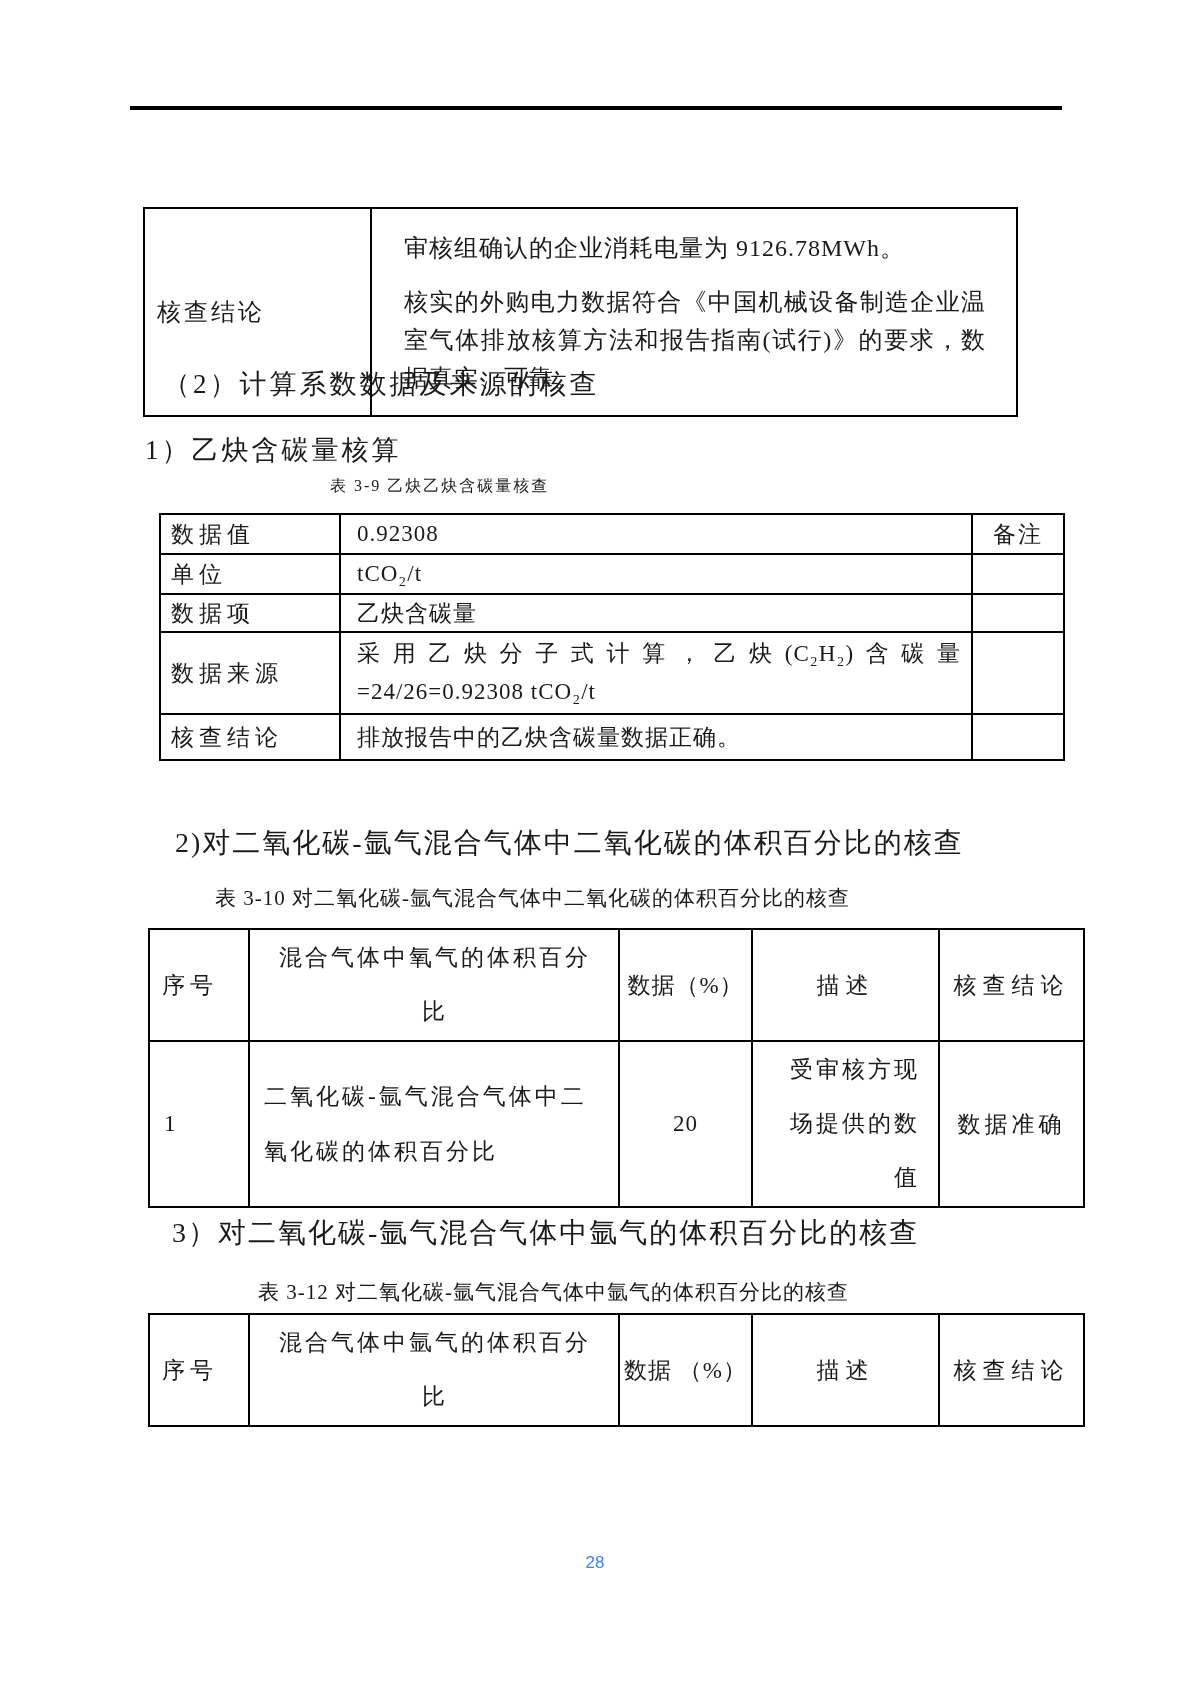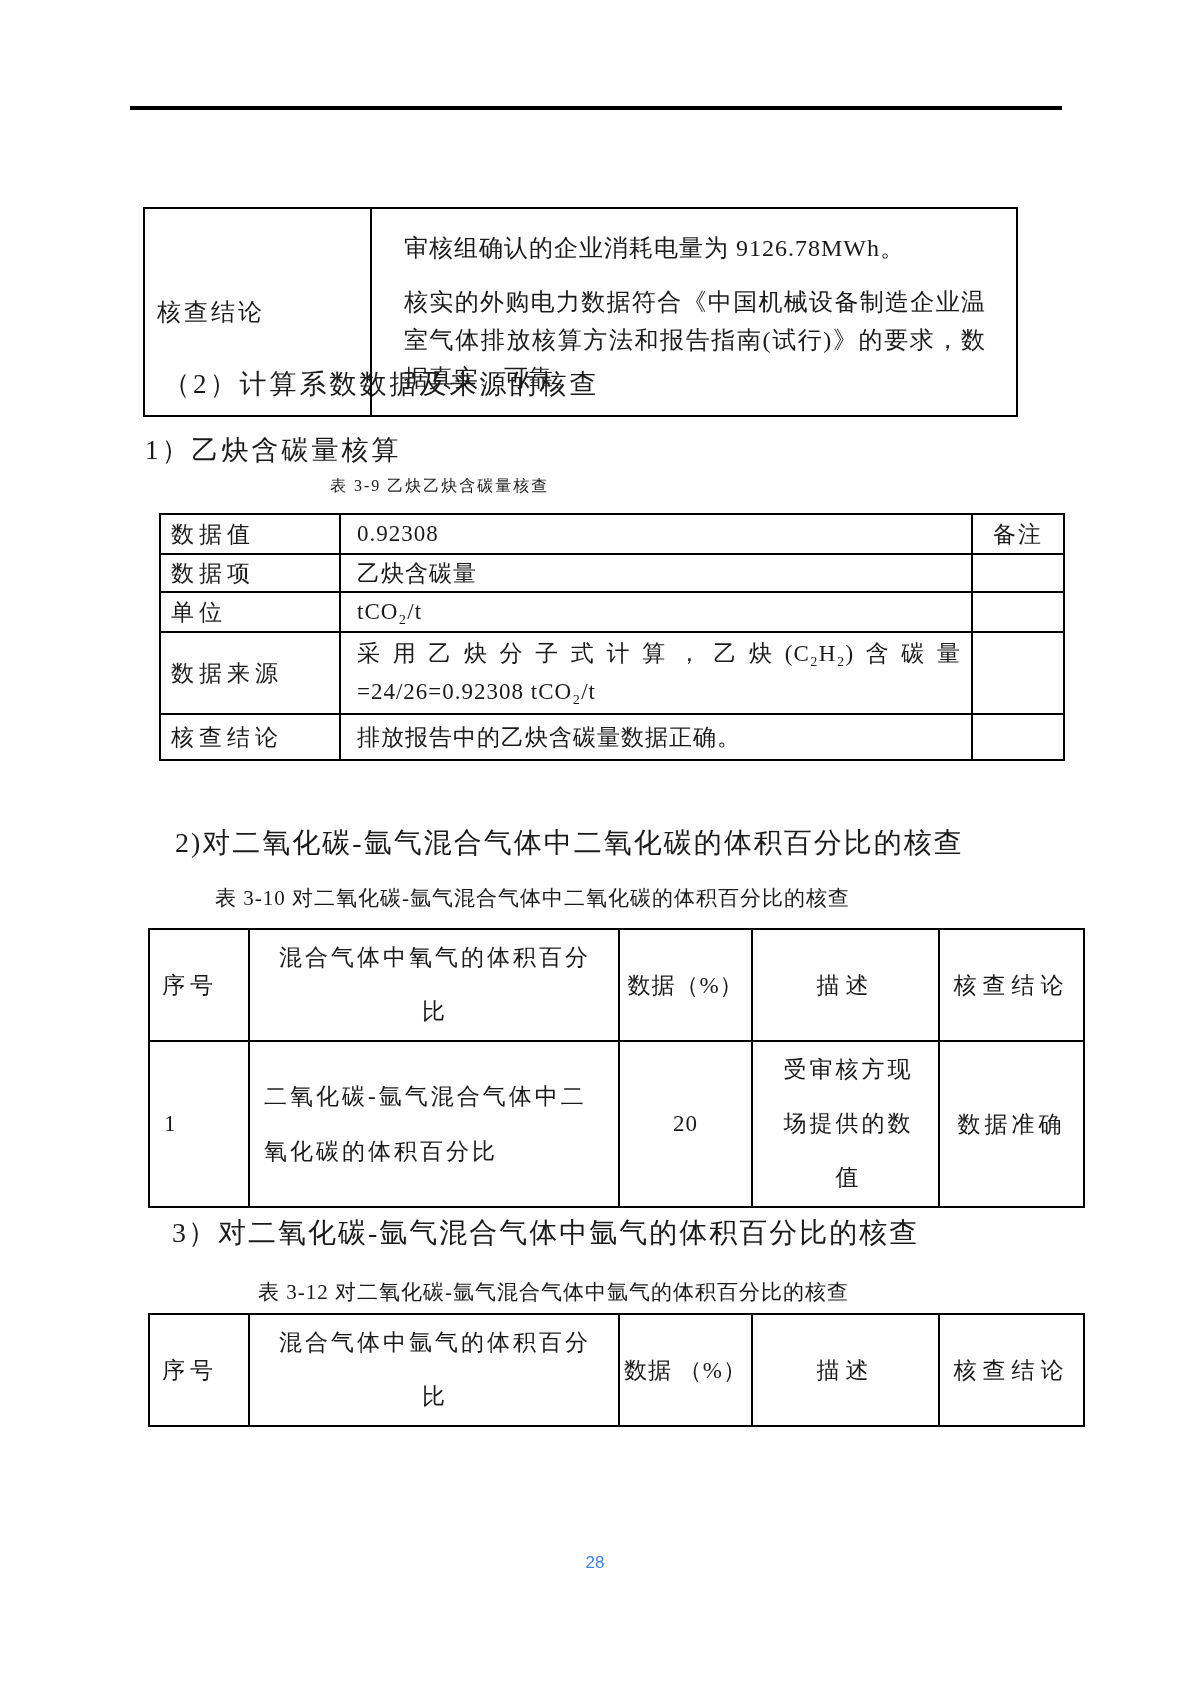--- a/index.html
+++ b/index.html
@@ -70,21 +70,21 @@
   .tg .hdata{text-align:center;letter-spacing:1px;}
   .tg .hdesc{text-align:center;letter-spacing:6px;}
   .tg .hconc{text-align:center;letter-spacing:6px;}
   .tg .dseq{text-align:left;padding-left:14px;}
   .tg .ditem{
     text-align:left;padding-left:14px;padding-right:20px;
     line-height:55px;letter-spacing:3px;
   }
   .tg .ddata{text-align:center;letter-spacing:1px;}
   .tg .ddesc{
-    text-align:center;padding-left:24px;padding-right:18px;
+    text-align:right;padding-left:24px;padding-right:18px;
     line-height:54px;letter-spacing:3px;
   }
   .tg .dconc{text-align:center;letter-spacing:4px;}
 
   
   .page-num{
     position:absolute;left:0;top:1553px;width:100%;
     text-align:center;font-size:17px;
     font-family:"Liberation Sans","DejaVu Sans",sans-serif;color:#3b82f6;
   }
@@ -113,28 +113,28 @@
 
   <div class="cap cap39">表 3-9 乙炔乙炔含碳量核查</div>
 
   <table class="t39">
     <tbody>
         <tr style="height:40px;">
       <td class="lbl">数据值</td>
       <td class="val">0.92308</td>
       <td class="note">备注</td>
     </tr>
+    <tr style="height:40px;">
+      <td class="lbl">单位</td>
+      <td class="val">tCO₂/t</td>
+      <td class="note"></td>
+    </tr>
     <tr style="height:38px;">
       <td class="lbl">数据项</td>
       <td class="val">乙炔含碳量</td>
-      <td class="note"></td>
-    </tr>
-    <tr style="height:40px;">
-      <td class="lbl">单位</td>
-      <td class="val">tCO₂/t</td>
       <td class="note"></td>
     </tr>
     <tr style="height:82px;">
       <td class="lbl">数据来源</td>
       <td class="val">
         <div class="src-line1">采用乙炔分子式计算，乙炔(C₂H₂)含碳量</div>
         <div class="src-line2">=24/26=0.92308 tCO₂/t</div>
       </td>
       <td class="note"></td>
     </tr>

